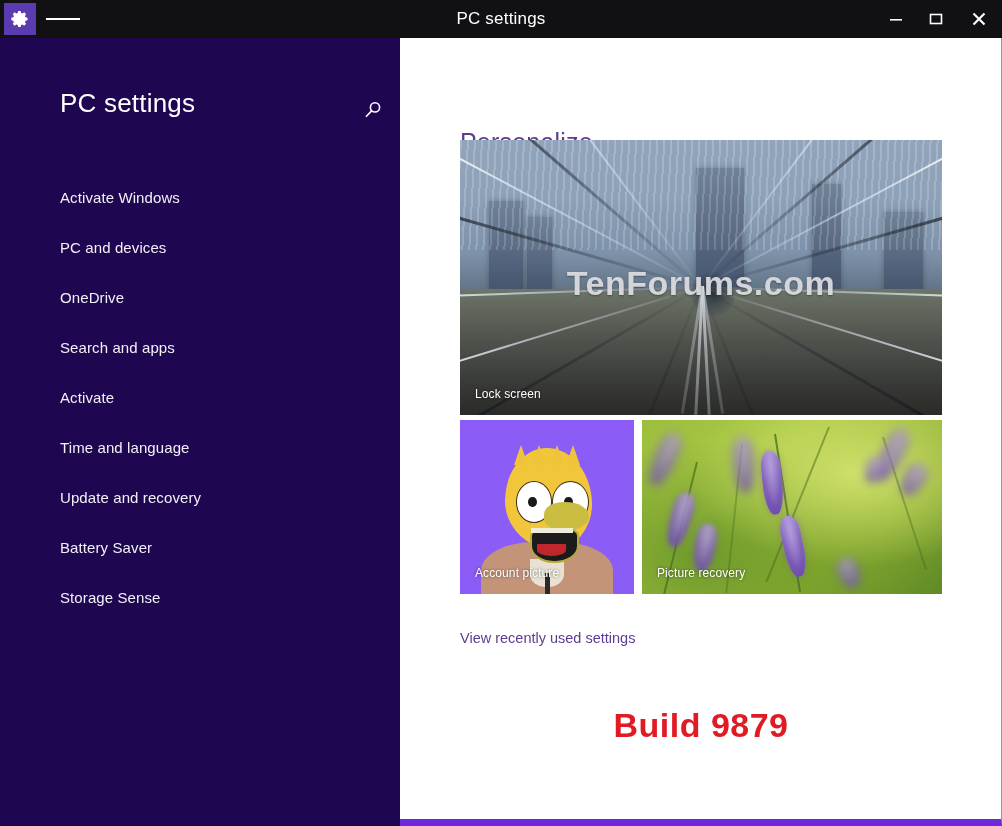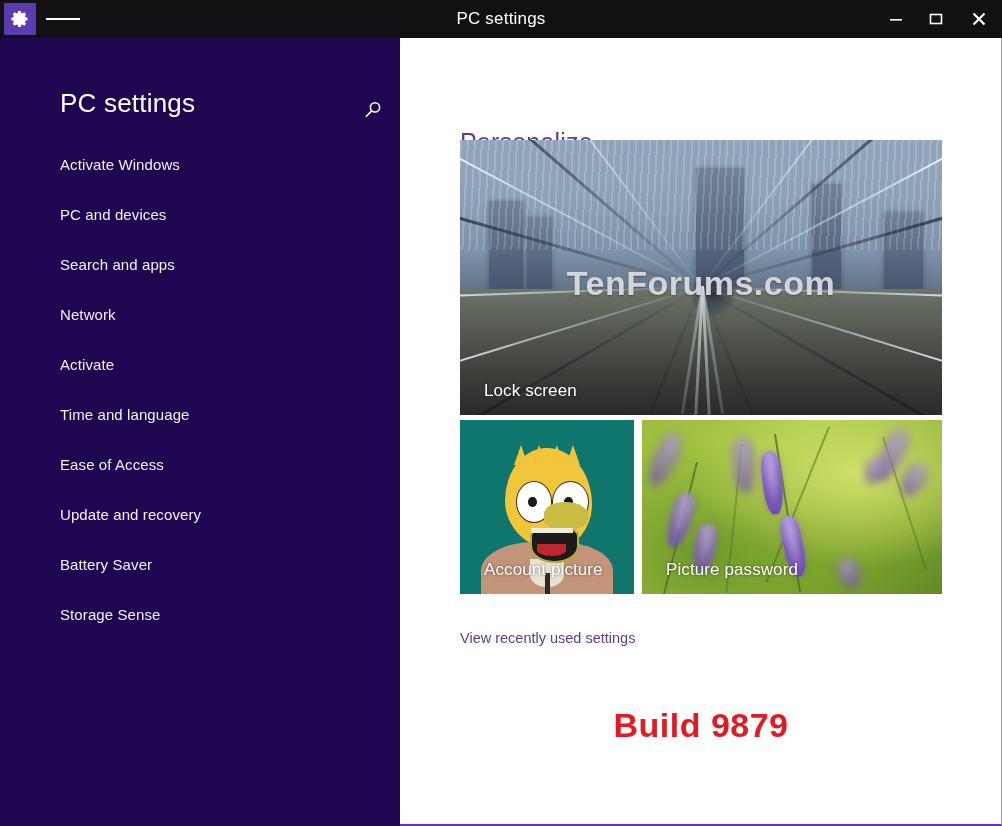--- a/index.html
+++ b/index.html
@@ -115,61 +115,61 @@
   .nav-list {
     position: absolute;
     left: 0;
     top: 118px;
     width: 400px;
   }
   .nav-item {
     height: 50px;
     padding-left: 60px;
     display: flex;
-    align-items: flex-start;
+    align-items: flex-end;
     color: #f2f0f7;
     font-size: 15px;
     font-weight: 400;
     letter-spacing: 0.1px;
     cursor: pointer;
   }
 
   
   .main {
     position: absolute;
     left: 400px; top: 38px;
     width: 602px;
     height: 788px;
     background: #ffffff;
     border-right: 1px solid #9a9a9a;
-    border-bottom: 2px solid #6d28d9;
+    border-bottom: 7px solid #6d28d9;
     box-sizing: border-box;
     overflow: hidden;
   }
   .page-title {
     position: absolute;
     left: 60px;
     top: 90px;
     font-size: 25px;
     font-weight: 300;
     color: #5c3d91;
     letter-spacing: 0.2px;
   }
 
   .tile {
     position: absolute;
     overflow: hidden;
     cursor: pointer;
   }
   .tile-label {
     position: absolute;
-    left: 24px;
+    left: 15px;
     bottom: 14px;
     color: #ffffff;
-    font-size: 17px;
+    font-size: 12px;
     text-shadow: 0 0 3px rgba(0,0,0,0.55);
     letter-spacing: 0.1px;
   }
 
   
   #tile-lock {
     left: 60px;
     top: 102px;
     width: 482px;
     height: 275px;
@@ -239,21 +239,21 @@
     text-shadow: 0 1px 2px rgba(0,0,0,0.35);
     pointer-events: none;
   }
 
   
   #tile-account {
     left: 60px;
     top: 382px;
     width: 174px;
     height: 174px;
-    background: #0f766e;
+    background: #8b5cf6;
   }
   .simp { position: absolute; inset: 0; }
   .simp-body {
     position: absolute;
     left: 12%; bottom: 0; width: 76%; height: 30%;
     background: #c49479;
     border-radius: 40% 40% 0 0 / 55% 55% 0 0;
   }
   .simp-collar {
     position: absolute;
@@ -431,33 +431,30 @@
   </div>
 
   <div class="nav-list">
     <div class="nav-item">
         <span>Activate Windows</span>
       </div>
     <div class="nav-item">
         <span>PC and devices</span>
       </div>
     <div class="nav-item">
+        <span>OneDrive</span>
+      </div>
+    <div class="nav-item">
         <span>Search and apps</span>
       </div>
     <div class="nav-item">
-        <span>Network</span>
-      </div>
-    <div class="nav-item">
         <span>Activate</span>
       </div>
     <div class="nav-item">
         <span>Time and language</span>
-      </div>
-    <div class="nav-item">
-        <span>Ease of Access</span>
       </div>
     <div class="nav-item">
         <span>Update and recovery</span>
       </div>
     <div class="nav-item">
         <span>Battery Saver</span>
       </div>
     <div class="nav-item">
         <span>Storage Sense</span>
       </div>
@@ -542,19 +539,19 @@
       <div class="lav-head lav-blur" style="left:19%;top:60%;transform:rotate(10deg);height:48px;"></div>
       <div class="lav-head" style="left:39%;top:18%;transform:rotate(-6deg);height:64px;"></div>
       <div class="lav-head" style="left:45%;top:55%;transform:rotate(-12deg);height:62px;"></div>
       <div class="lav-head lav-blur2" style="left:8%;top:8%;transform:rotate(24deg);"></div>
       <div class="lav-head lav-blur2" style="left:30%;top:10%;transform:rotate(-4deg);"></div>
       <div class="lav-head lav-blur2" style="left:84%;top:6%;transform:rotate(26deg);"></div>
       <div class="lav-head lav-blur2" style="left:90%;top:26%;transform:rotate(30deg);height:34px;"></div>
       <div class="lav-head lav-blur2" style="left:76%;top:22%;transform:rotate(18deg);height:26px;width:16px;"></div>
       <div class="lav-head lav-blur2" style="left:64%;top:80%;transform:rotate(-20deg);height:30px;"></div>
     </div>
-    <div class="tile-label">Picture password</div>
+    <div class="tile-label">Picture recovery</div>
   </div>
 
   <a class="recent-link" href="#">View recently used settings</a>
 
   <div class="build-text">Build 9879</div>
 </div>
 
 </body></html>

